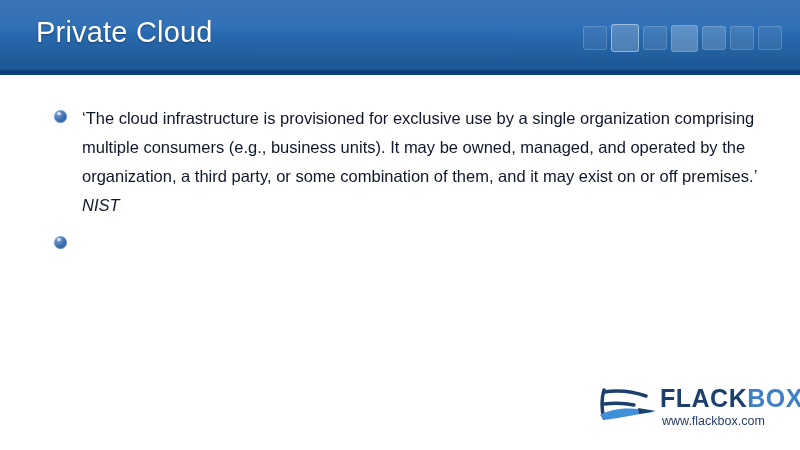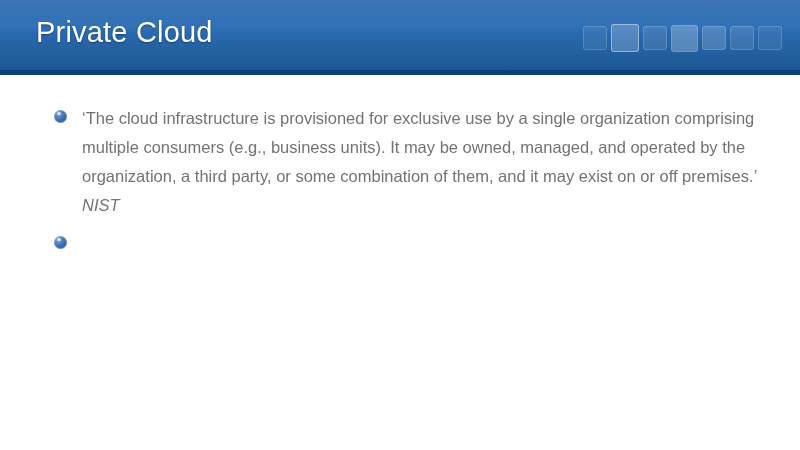--- a/index.html
+++ b/index.html
@@ -122,21 +122,21 @@
     left: 3px;
     top: 2px;
     width: 4px;
     height: 3px;
     border-radius: 50%;
     background: rgba(255,255,255,0.75);
   }
   .bullet-text {
     font-size: 16.5px;
     line-height: 29px;
-    color: #737373;
+    color: #0f172a;
     margin-top: 17px;
   }
   .bullet-text .ital {
     font-style: italic;
   }
 
   
   .logo {
     position: absolute;
     right: 22px;
@@ -199,14 +199,25 @@
       <span class="bullet-marker"></span>
       <span class="bullet-text"><span>‘The cloud infrastructure is provisioned for exclusive use by a single organization comprising multiple consumers (e.g., business units). It may be owned, managed, and operated by the organization, a third party, or some combination of them, and it may exist on or off premises.’ </span><span class="ital">NIST</span></span>
     </div>
 
     <div class="bullet">
       <span class="bullet-marker"></span>
     </div>
 
   </div>
 
+  <div class="logo">
+    <svg class="logo-swoosh" viewBox="0 0 64 36">
+      <path d="M6 4 C6 4, 4 10, 4 18 C4 26, 6 32, 6 32" stroke="#1d3f6e" stroke-width="3.5" fill="none" stroke-linecap="round"></path>
+      <path d="M6 6 C18 4, 34 5, 48 10" stroke="#1d3f6e" stroke-width="3.5" fill="none" stroke-linecap="round"></path>
+      <path d="M6 18 C16 17, 26 17, 36 19" stroke="#1d3f6e" stroke-width="3.5" fill="none" stroke-linecap="round"></path>
+      <path d="M2 29 C14 22, 34 20, 56 26 C40 28, 22 32, 6 34 Z" fill="#3f8fd8"></path>
+      <path d="M40 22 L58 25 L41 28 Z" fill="#1d3f6e"></path>
+    </svg>
+    <div class="logo-text"><span>FLACK</span><span class="box">BOX</span></div>
+    <div class="logo-url">www.flackbox.com</div>
+  </div>
 
 </div>
 
 </body></html>

